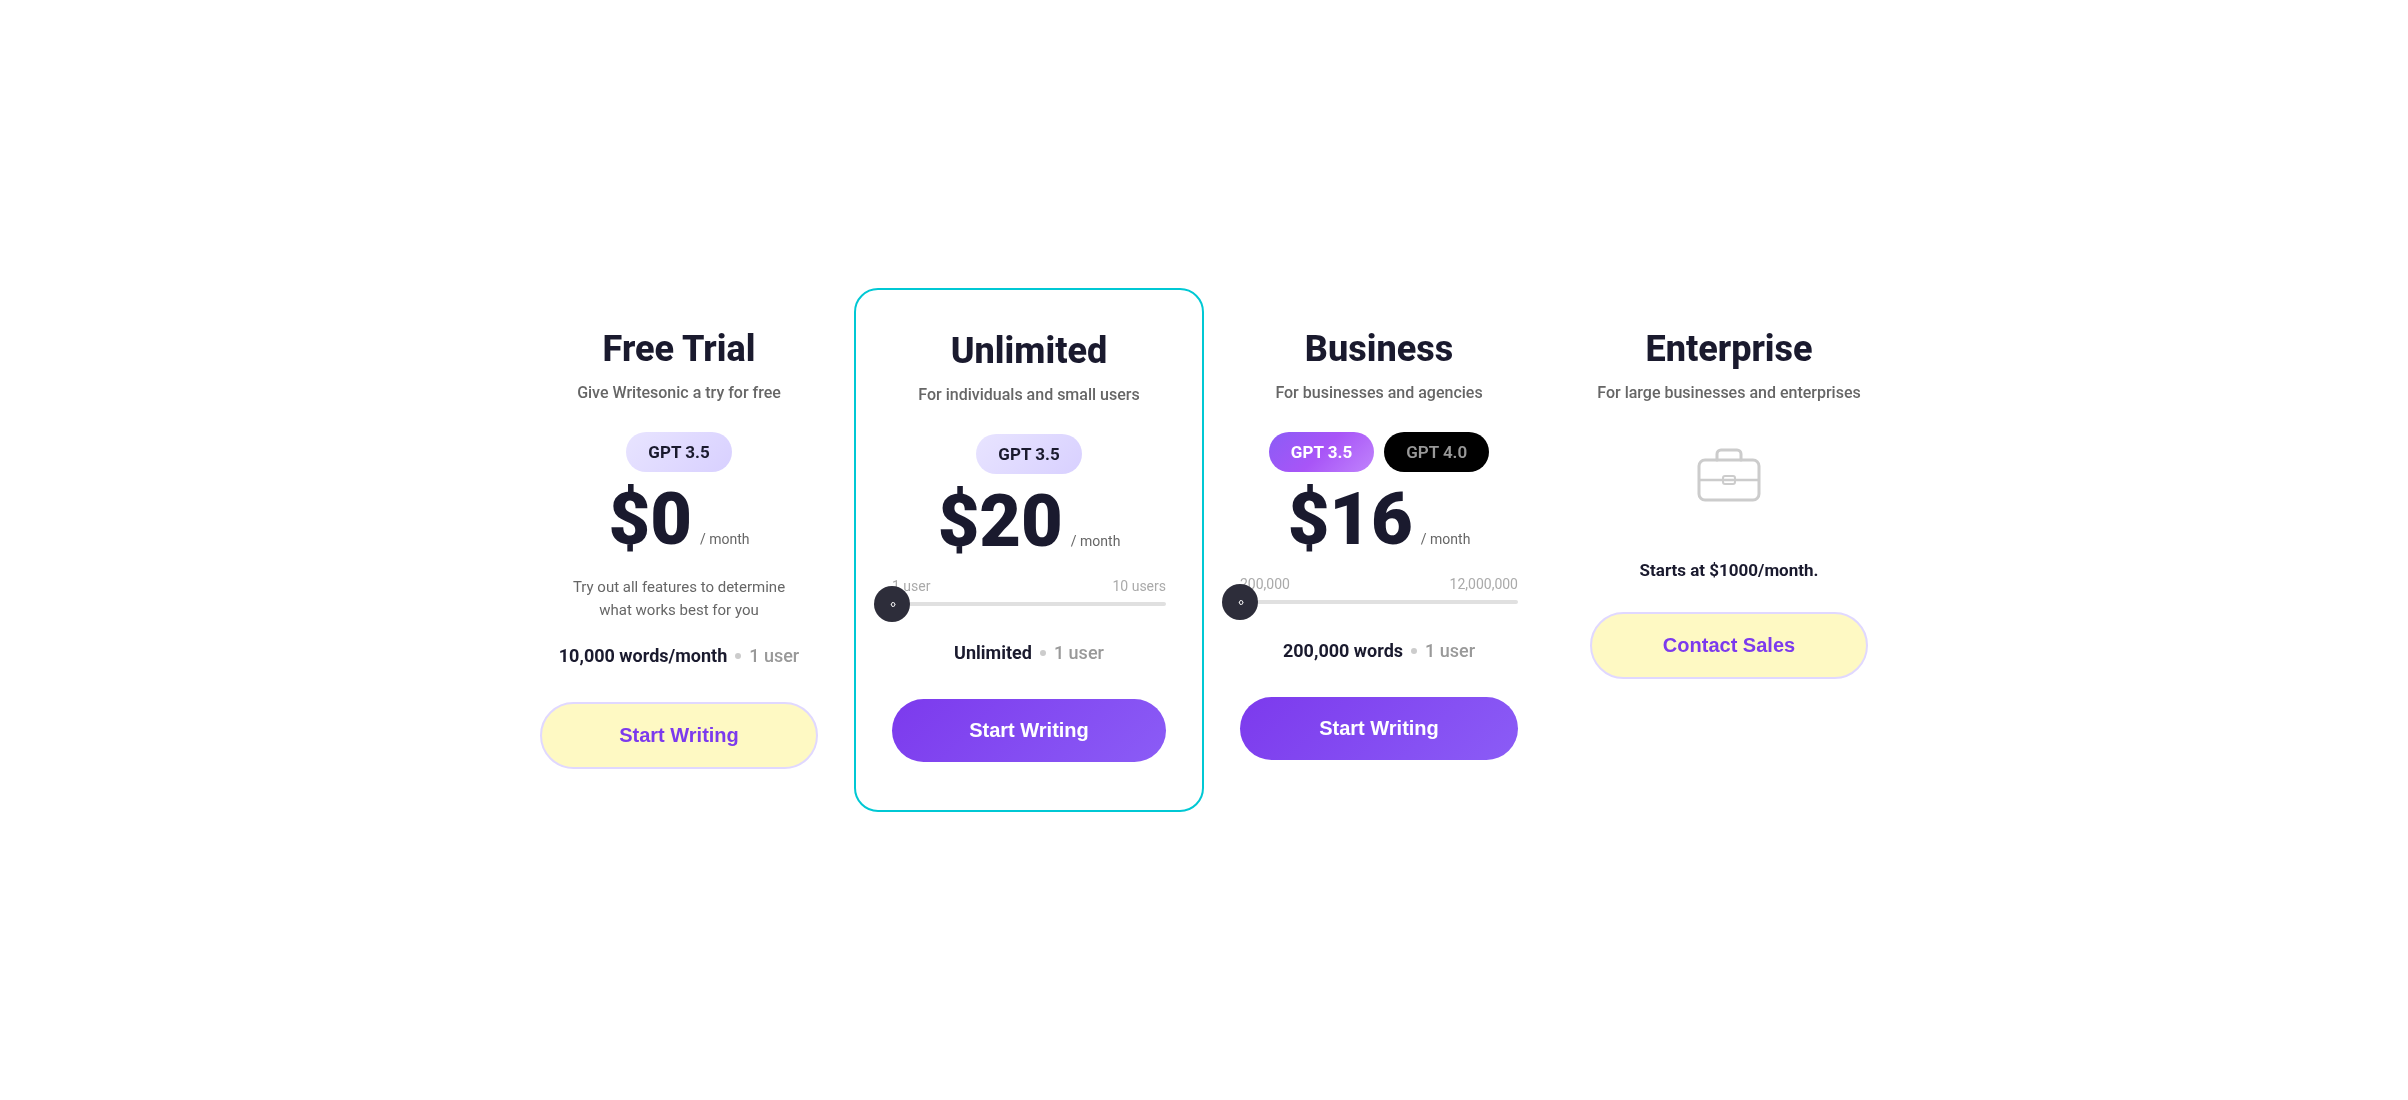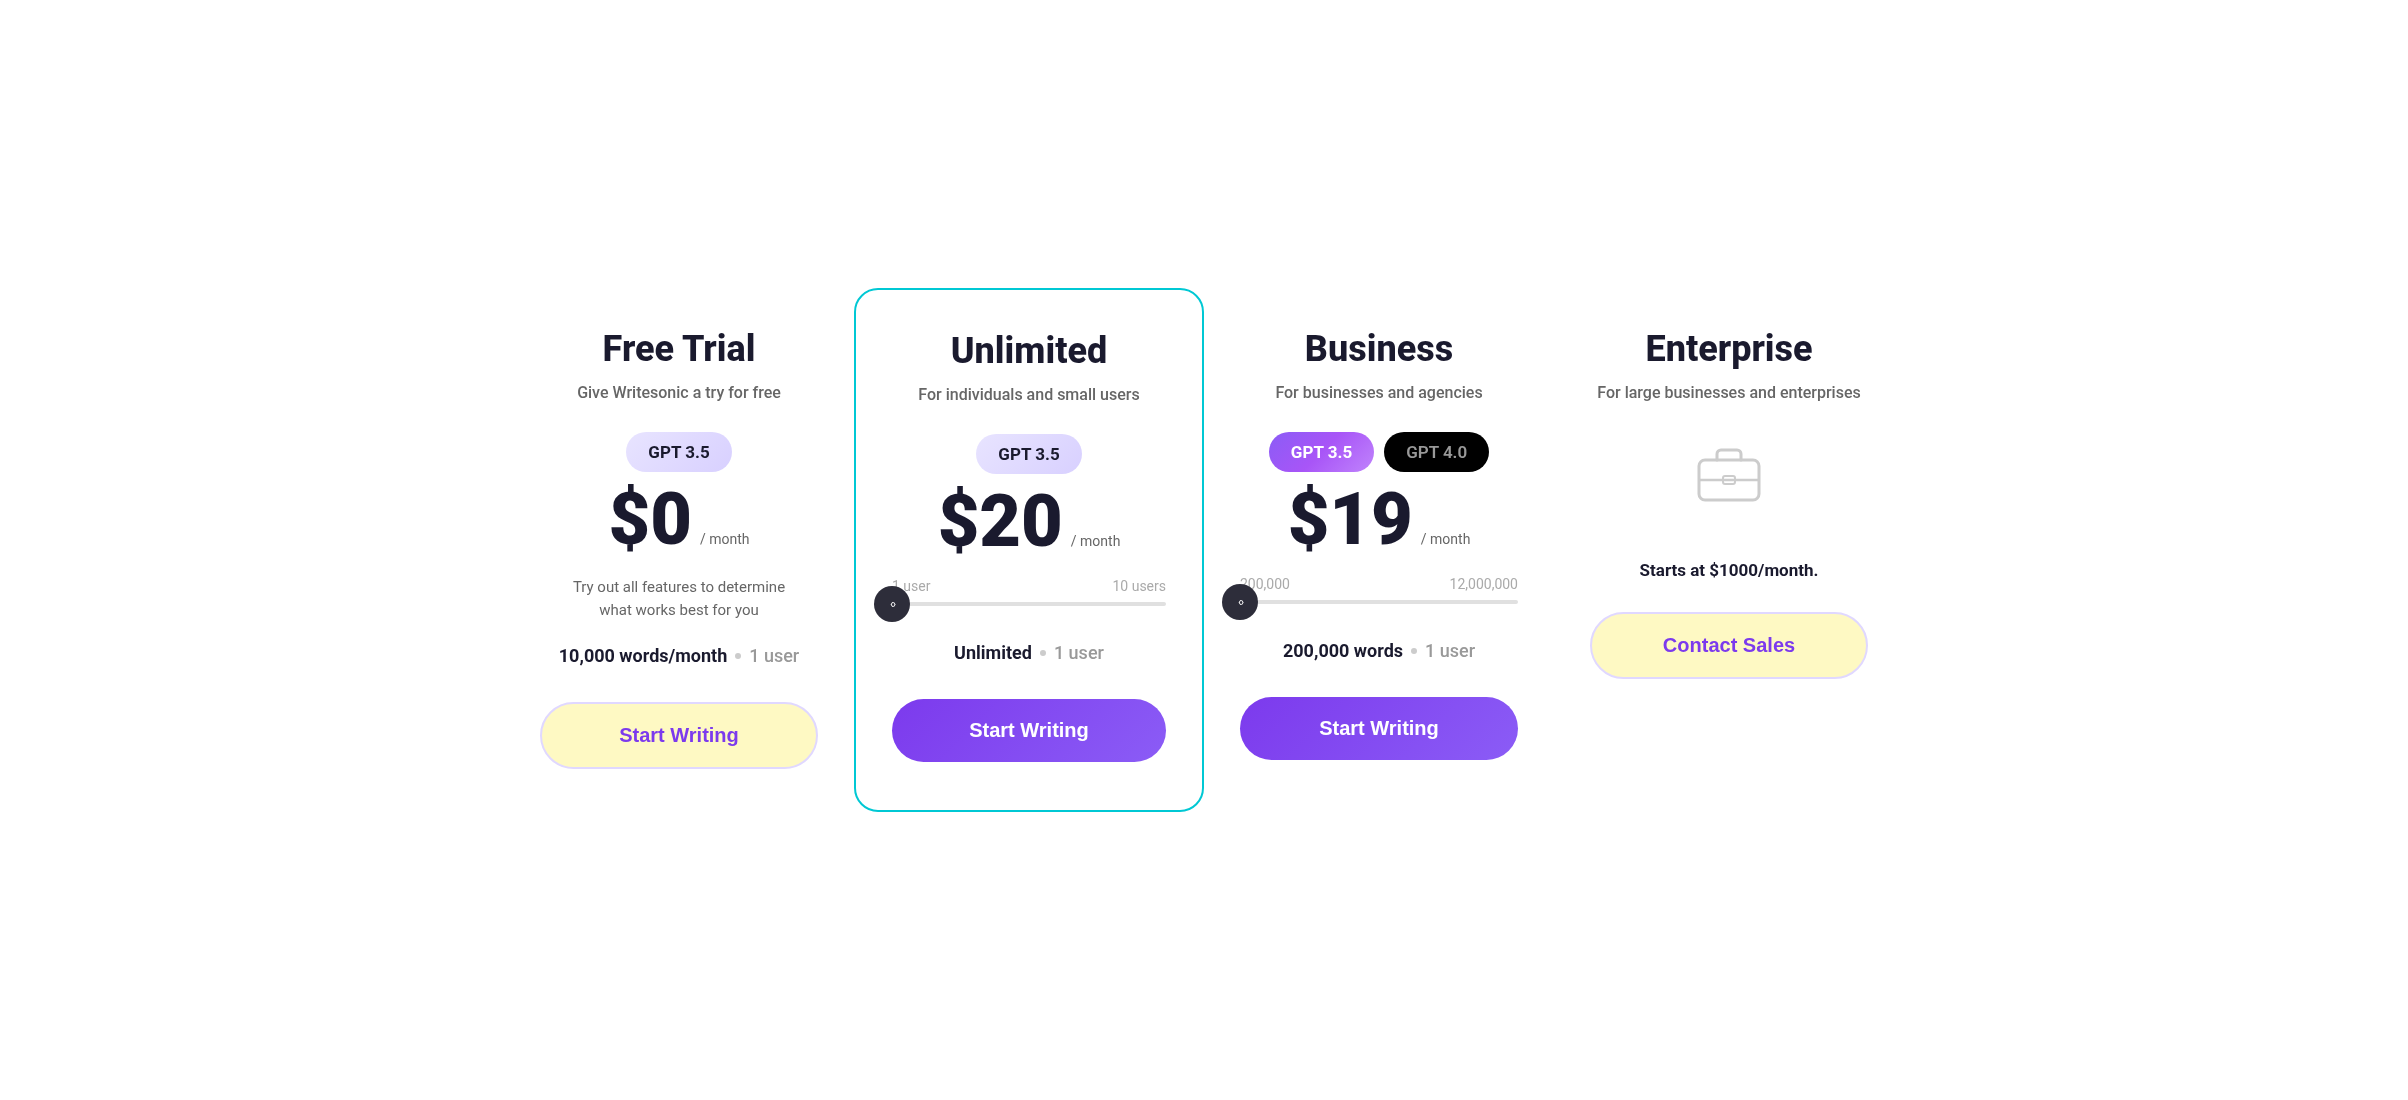--- a/index.html
+++ b/index.html
@@ -272,21 +272,21 @@
   </div>
 
   <div class="plan-card">
     <h2 class="plan-title">Business</h2>
     <p class="plan-subtitle">For businesses and agencies</p>
     <div class="gpt-badge-container">
       <span class="gpt-badge active-gradient">GPT 3.5</span>
       <span class="gpt-badge inactive">GPT 4.0</span>
     </div>
     <div class="price-container">
-      <span class="price-amount">$19</span>
+      <span class="price-amount">$16</span>
       <span class="price-period">/ month</span>
     </div>
     <div class="slider-container">
       <div class="slider-labels">
         <span>200,000</span>
         <span>12,000,000</span>
       </div>
       <div class="slider-track">
         <div class="slider-thumb">
           <span class="slider-thumb-icon">‹ ›</span>

